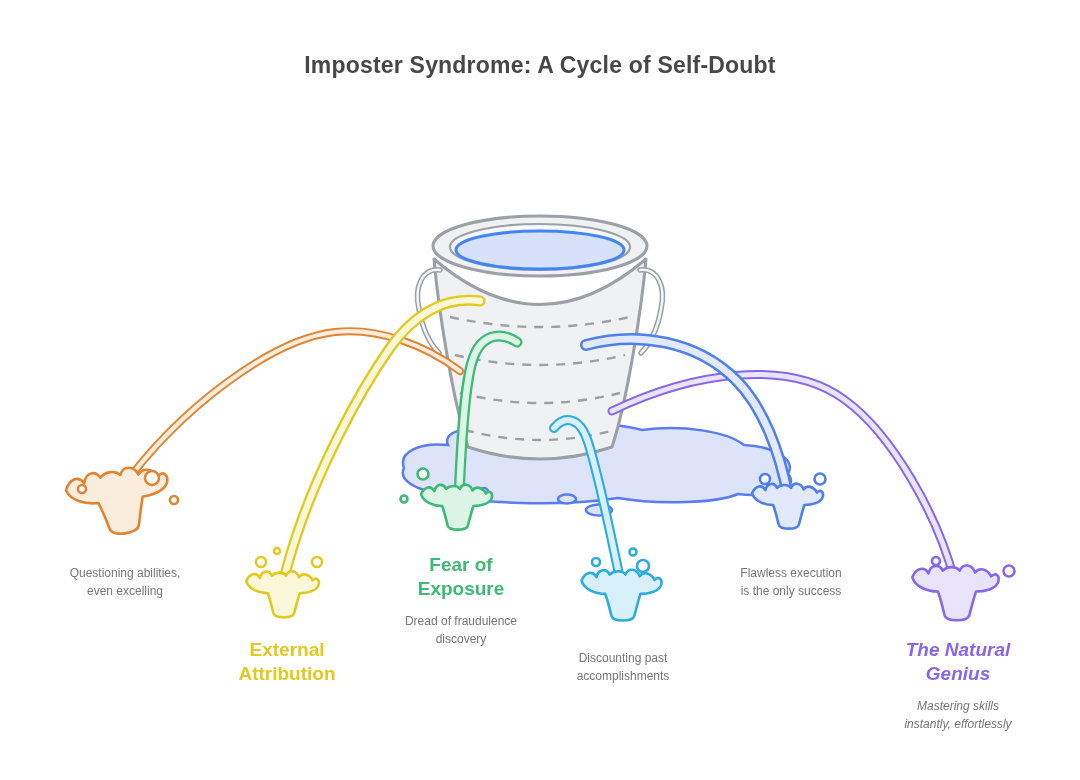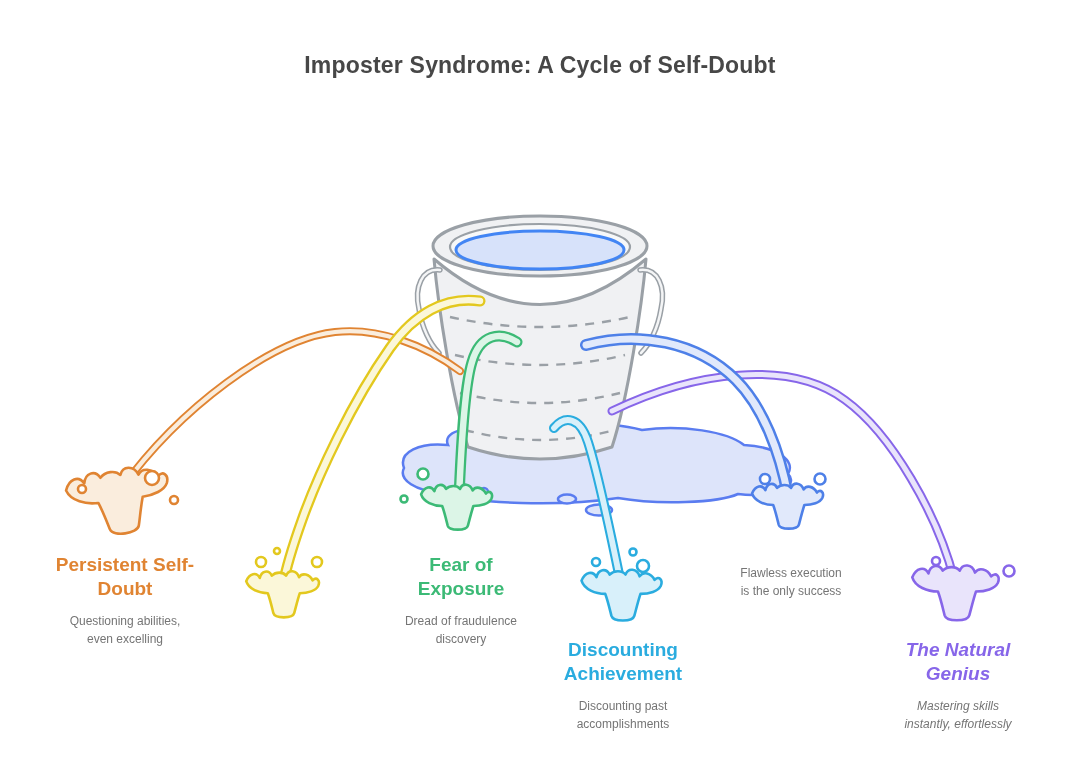--- a/index.html
+++ b/index.html
@@ -157,39 +157,37 @@
       </g>
       <g stroke="#8766E9">
         <use href="#crown" transform="translate(956 583) scale(0.95)" fill="#E9E4FB"></use>
         <circle cx="936" cy="561" r="4" fill="#ffffff"></circle>
         <circle cx="1009" cy="571" r="5.5" fill="#ffffff"></circle>
       </g>
     </g>
   </svg>
 
   <div class="label-block" style="left:25px;  top:553px;">
-    <div class="label-title" style="color: rgb(224, 132, 50);">Persistent Self-
-Doubt</div>
     <div class="label-desc">Questioning abilities,
 even excelling</div>
   </div>
 
   <div class="label-block" style="left:187px; top:638px;">
+    <div class="label-title" style="color: rgb(227, 200, 30);">External
+Attribution</div>
   </div>
 
   <div class="label-block" style="left:361px; top:553px;">
     <div class="label-title" style="color: rgb(60, 186, 118);">Fear of
 Exposure</div>
     <div class="label-desc">Dread of fraudulence
 discovery</div>
   </div>
 
   <div class="label-block" style="left:523px; top:638px;">
-    <div class="label-title" style="color: rgb(42, 172, 223);">Discounting
-Achievement</div>
     <div class="label-desc">Discounting past
 accomplishments</div>
   </div>
 
   <div class="label-block" style="left:691px; top:553px;">
     <div class="label-desc">Flawless execution
 is the only success</div>
   </div>
 
   <div class="label-block" style="left:858px; top:638px;font-style:italic;">

